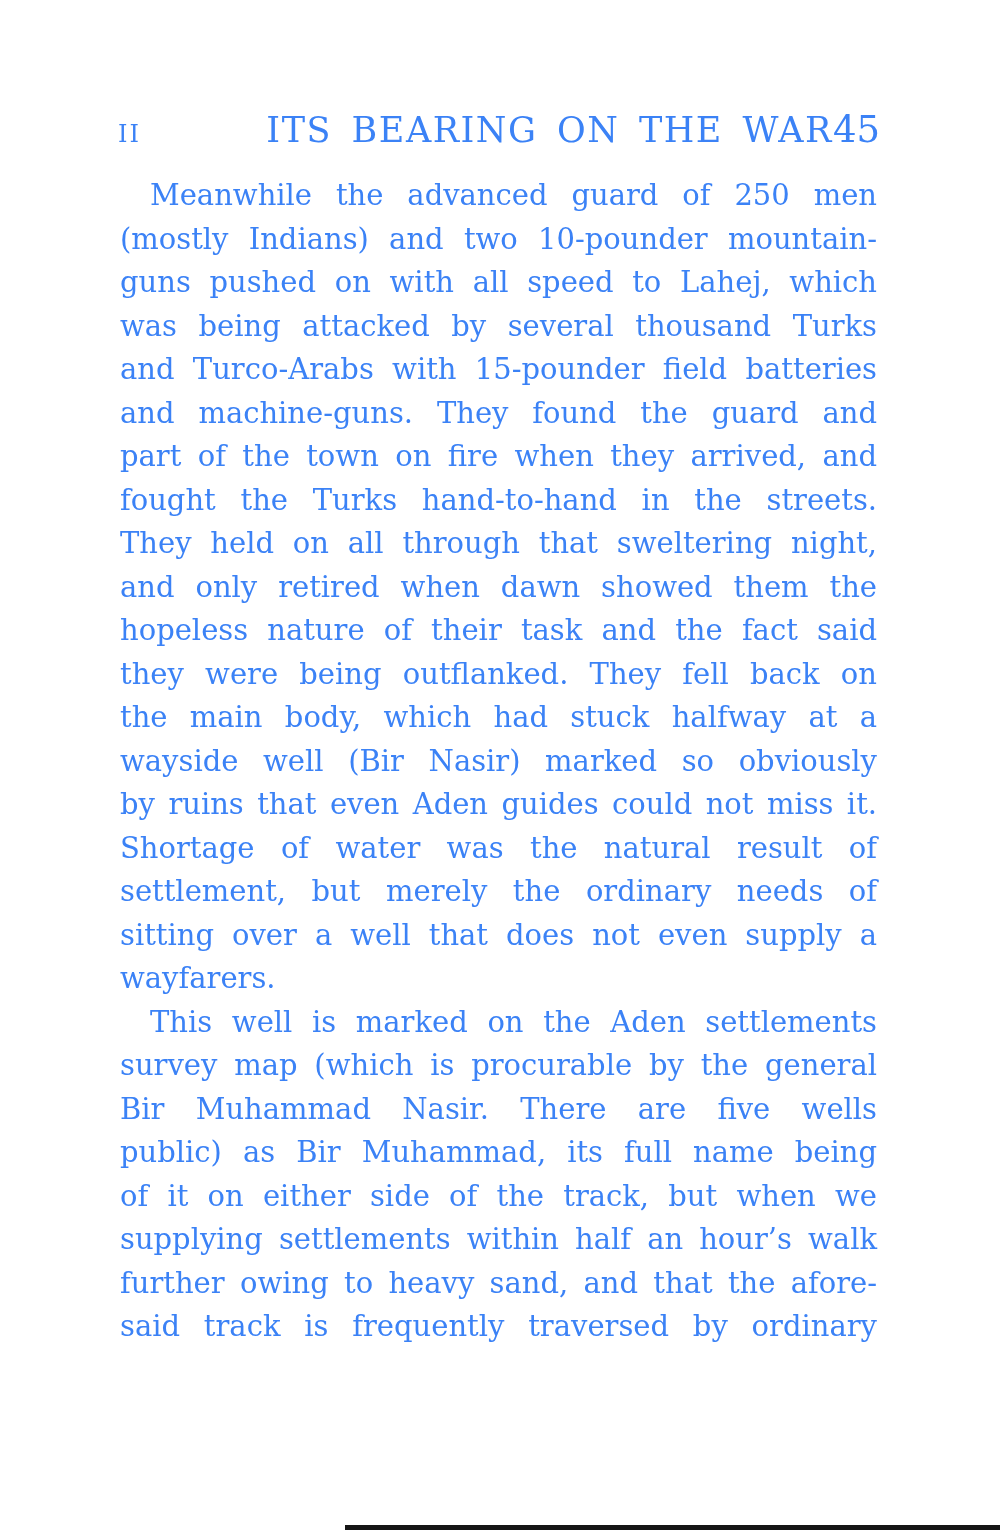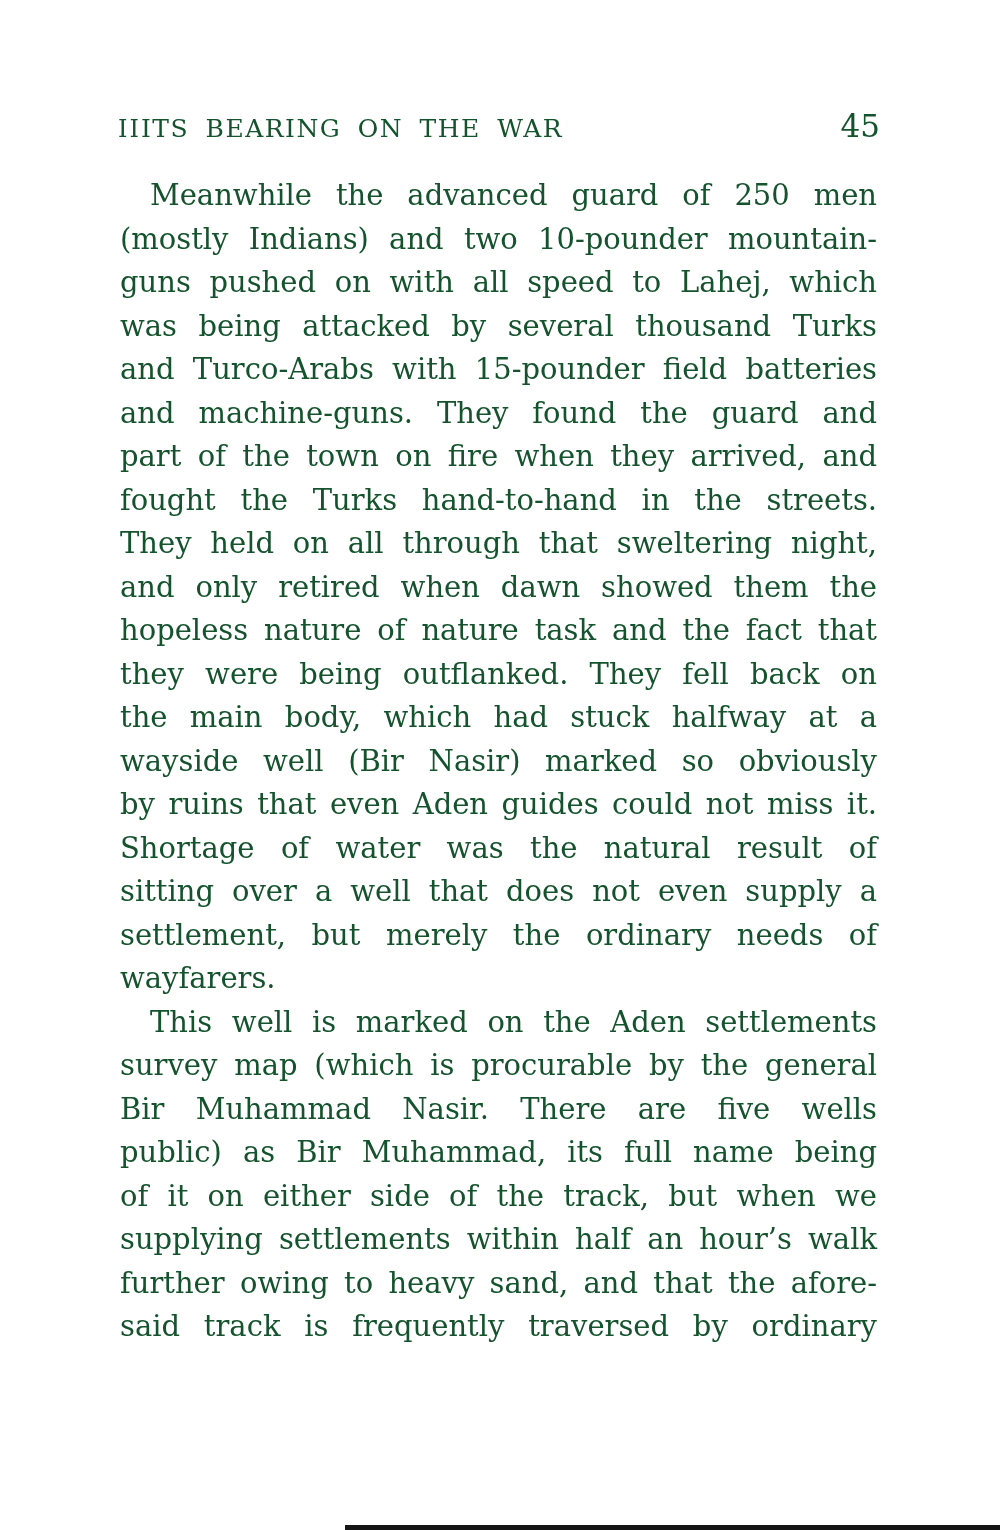--- a/index.html
+++ b/index.html
@@ -5,48 +5,48 @@
   html, body {
     margin: 0;
     padding: 0;
     background: #ffffff;
   }
   .page {
     position: relative;
     width: 1000px;
     height: 1530px;
     background: #ffffff;
-    color: #14532d;
+    color: #3b82f6;
     font-family: "DejaVu Serif", "Liberation Serif", serif;
     overflow: hidden;
   }
   .running-header {
     position: absolute;
     top: 108px;
     left: 118px;
     width: 762px;
     display: flex;
     align-items: baseline;
   }
   .chapter-num {
     font-size: 24px;
     letter-spacing: 2px;
     flex: 0 0 auto;
   }
   .running-title {
     flex: 1 1 auto;
-    text-align: left;
-    font-size: 25px;
+    text-align: right;
+    font-size: 35px;
     letter-spacing: 1.5px;
     word-spacing: 7px;
     white-space: nowrap;
   }
   .page-num {
     flex: 0 0 auto;
-    font-size: 31px;
+    font-size: 37px;
     text-align: right;
   }
   .page-body {
     position: absolute;
     top: 174px;
     left: 120px;
     width: 757px;
     font-size: 29px;
     line-height: 43.5px;
   }
@@ -83,28 +83,28 @@
         <div class="line indent">Meanwhile the advanced guard of 250 men</div>
         <div class="line">(mostly Indians) and two 10-pounder mountain-</div>
         <div class="line">guns pushed on with all speed to Lahej, which</div>
         <div class="line">was being attacked by several thousand Turks</div>
         <div class="line">and Turco-Arabs with 15-pounder field batteries</div>
         <div class="line">and machine-guns.  They found the guard and</div>
         <div class="line">part of the town on fire when they arrived, and</div>
         <div class="line">fought the Turks hand-to-hand in the streets.</div>
         <div class="line">They held on all through that sweltering night,</div>
         <div class="line">and only retired when dawn showed them the</div>
-        <div class="line">hopeless nature of nature task and the fact that</div>
+        <div class="line">hopeless nature of their task and the fact said</div>
         <div class="line">they were being outflanked.  They fell back on</div>
         <div class="line">the main body, which had stuck halfway at a</div>
         <div class="line">wayside well (Bir Nasir) marked so obviously</div>
         <div class="line">by ruins that even Aden guides could not miss it.</div>
         <div class="line">Shortage of water was the natural result of</div>
+        <div class="line">settlement, but merely the ordinary needs of</div>
         <div class="line">sitting over a well that does not even supply a</div>
-        <div class="line">settlement, but merely the ordinary needs of</div>
         <div class="line no-justify">wayfarers.</div>
       </div>
       <div class="paragraph">
         <div class="line indent">This well is marked on the Aden settlements</div>
         <div class="line">survey map (which is procurable by the general</div>
         <div class="line">Bir Muhammad Nasir.  There are five wells</div>
         <div class="line">public) as Bir Muhammad, its full name being</div>
         <div class="line">of it on either side of the track, but when we</div>
         <div class="line">supplying settlements within half an hour’s walk</div>
         <div class="line">further owing to heavy sand, and that the afore-</div>

